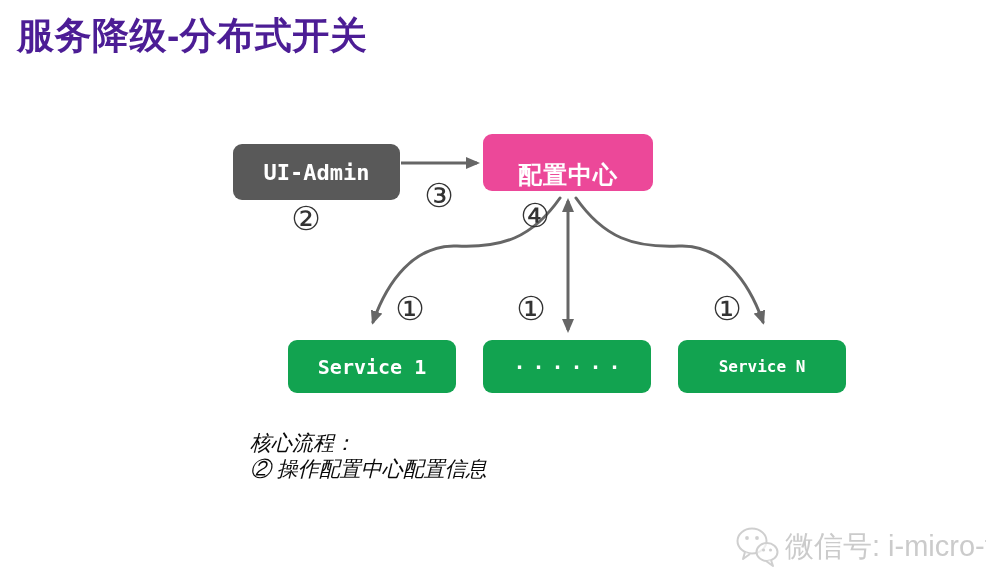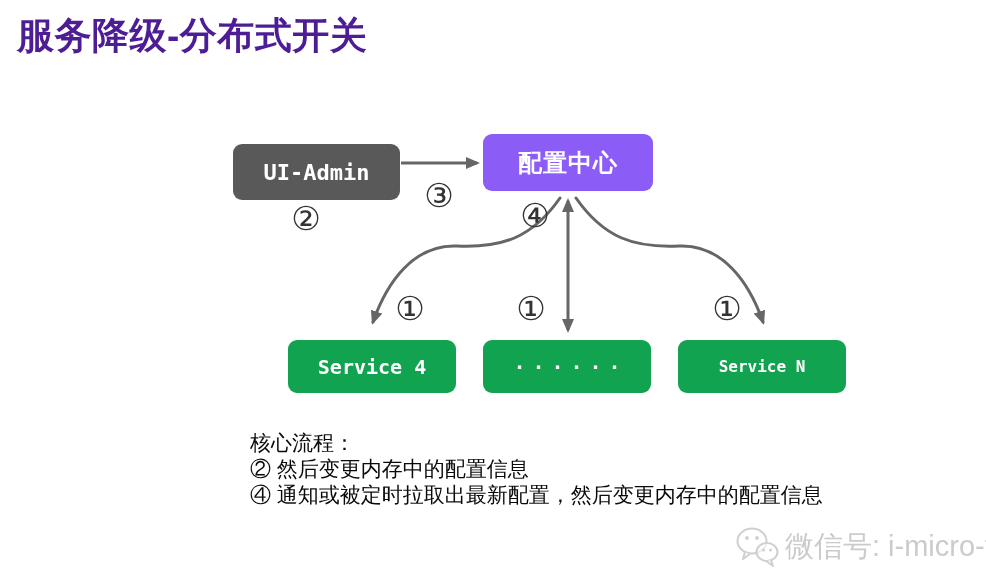--- a/index.html
+++ b/index.html
@@ -18,21 +18,21 @@
     letter-spacing:0.5px;
     white-space:nowrap;
   }
   
   .node{
     display:flex;align-items:center;justify-content:center;
     border-radius:9px;color:#fff;font-weight:bold;
     box-sizing:border-box;white-space:nowrap;
   }
   .node-gray{background:#595959;}
-  .node-red{background:#8b5cf6;}
+  .node-red{background:#ec4899;align-items:flex-end;}
   .node-green{background:#12A350;}
   .mono{font-family:"DejaVu Sans Mono", monospace;}
   #node-ui-admin{left:233px;top:136px;width:167px;height:56px;font-size:22px;margin-top:8px;}
   #node-config-center{left:483px;top:134px;width:170px;height:57px;font-size:24px;letter-spacing:1px;}
   #node-service-1{left:288px;top:340px;width:168px;height:53px;font-size:20px;}
   #node-service-dots{left:483px;top:340px;width:168px;height:53px;font-size:20px;letter-spacing:7px;padding-left:7px;}
   #node-service-n{left:678px;top:340px;width:168px;height:53px;font-size:16px;}
   
   #arrows{left:0;top:0;pointer-events:none;}
   
@@ -47,21 +47,21 @@
   #badge-4{left:535px;top:215px;}
   #badge-1a{left:410px;top:308px;}
   #badge-1b{left:531px;top:308px;}
   #badge-1c{left:727px;top:308px;}
   
   #process{
     left:250px;top:430px;
     font-size:21px;line-height:26px;color:#0a0a0a;
     white-space:nowrap;
   }
-  #process .line{height:26px;}
+  #process .line{height:26px;font-style:italic;}
   
   #watermark{
     left:733px;top:516px;width:300px;height:60px;
     display:flex;align-items:center;
     pointer-events:none;
   }
   #watermark .wm-text{
     font-size:29px;line-height:1;
     color:#c9c9c9;
     text-shadow:-1px -1px 0 #ffffff, 1px 1px 1px #ffffff;
@@ -91,42 +91,41 @@
 
   <div id="node-ui-admin" class="abs node node-gray mono">
     <span>UI-Admin</span>
   </div>
 
   <div id="node-config-center" class="abs node node-red">
     <span>配置中心</span>
   </div>
 
   <div id="node-service-1" class="abs node node-green mono">
-    <span>Service 4</span>
+    <span>Service 1</span>
   </div>
 
   <div id="node-service-dots" class="abs node node-green mono">
     <span>······</span>
   </div>
 
   <div id="node-service-n" class="abs node node-green mono">
     <span>Service N</span>
   </div>
 
   <div id="badge-2" class="abs badge">②</div>
   <div id="badge-3" class="abs badge">③</div>
   <div id="badge-4" class="abs badge">④</div>
   <div id="badge-1a" class="abs badge">①</div>
   <div id="badge-1b" class="abs badge">①</div>
   <div id="badge-1c" class="abs badge">①</div>
 
   <div id="process" class="abs">
     <div class="line">核心流程：</div>
-    <div class="line">② 然后变更内存中的配置信息</div>
-    <div class="line">④ 通知或被定时拉取出最新配置，然后变更内存中的配置信息</div>
+    <div class="line">② 操作配置中心配置信息</div>
   </div>
 
   <div id="watermark" class="abs">
     <svg width="48" height="50" viewBox="0 0 48 50">
       <ellipse cx="19" cy="20" rx="14.5" ry="12.5" fill="rgba(255,255,255,0.65)" stroke="#c4c4c4" stroke-width="2"></ellipse>
       <circle cx="14" cy="17" r="1.9" fill="#c4c4c4"></circle>
       <circle cx="24" cy="17" r="1.9" fill="#c4c4c4"></circle>
       <path d="M12 31 L10 38 L17 33" fill="rgba(255,255,255,0.65)" stroke="#c4c4c4" stroke-width="2" stroke-linejoin="round"></path>
       <ellipse cx="34" cy="31" rx="10.5" ry="9" fill="rgba(255,255,255,0.65)" stroke="#c4c4c4" stroke-width="2"></ellipse>
       <circle cx="30.5" cy="29" r="1.6" fill="#c4c4c4"></circle>

